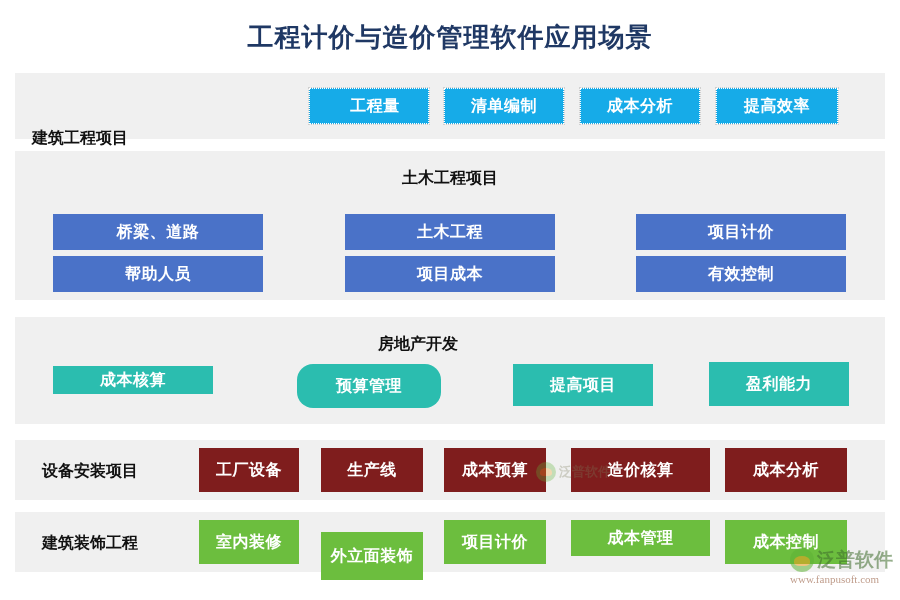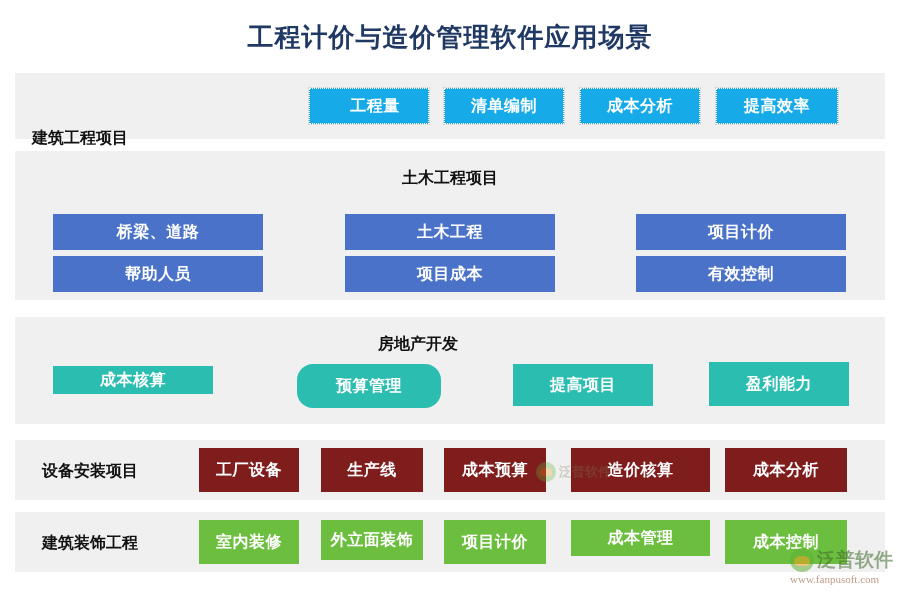--- a/index.html
+++ b/index.html
@@ -215,21 +215,21 @@
   <div class="wm-small">
     <span class="wm-mark"></span>
     <span class="wm-txt">泛普软件</span>
   </div>
 
   <div class="panel" style="left:15px; top:512px; width:870px; height:60px;">
   </div>
   <div class="row-label" style="left:42px; top:533px;">建筑装饰工程</div>
 
   <div class="chip green" style="left:199px; top:520px; width:100px; height:44px;">室内装修</div>
-  <div class="chip green" style="left:321px; top:520px; width:102px; height:40px;text-align:right;">外立面装饰</div>
+  <div class="chip green" style="left:321px; top:532px; width:102px; height:48px;text-align:right;">外立面装饰</div>
   <div class="chip green" style="left:444px; top:520px; width:102px; height:44px;">项目计价</div>
   <div class="chip green" style="left:571px; top:520px; width:139px; height:36px;">成本管理</div>
   <div class="chip green" style="left:725px; top:520px; width:122px; height:44px;">成本控制</div>
 
   <div class="wm-logo">
     <div class="wm-row">
       <span class="wm-mark"></span>
       <span class="wm-name">泛普软件</span>
     </div>
     <div class="wm-url">www.fanpusoft.com</div>

